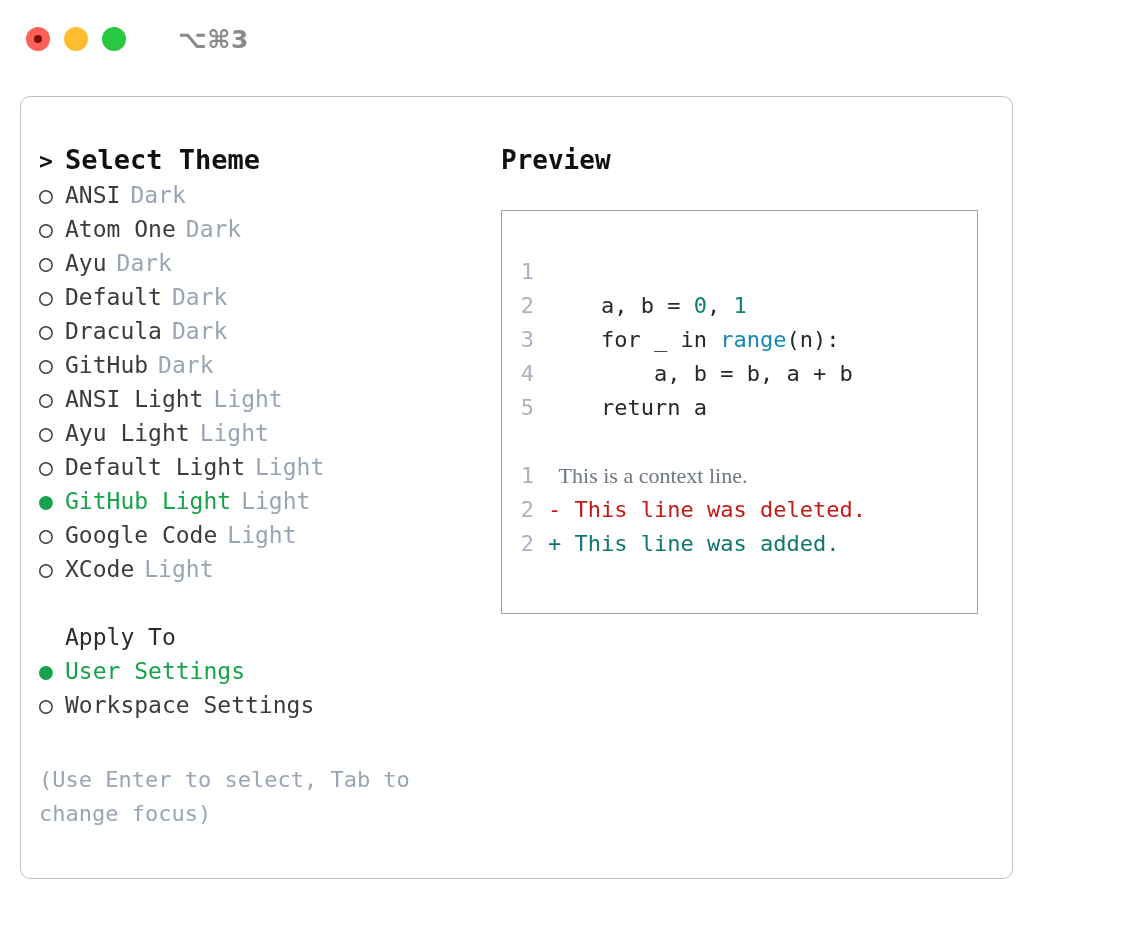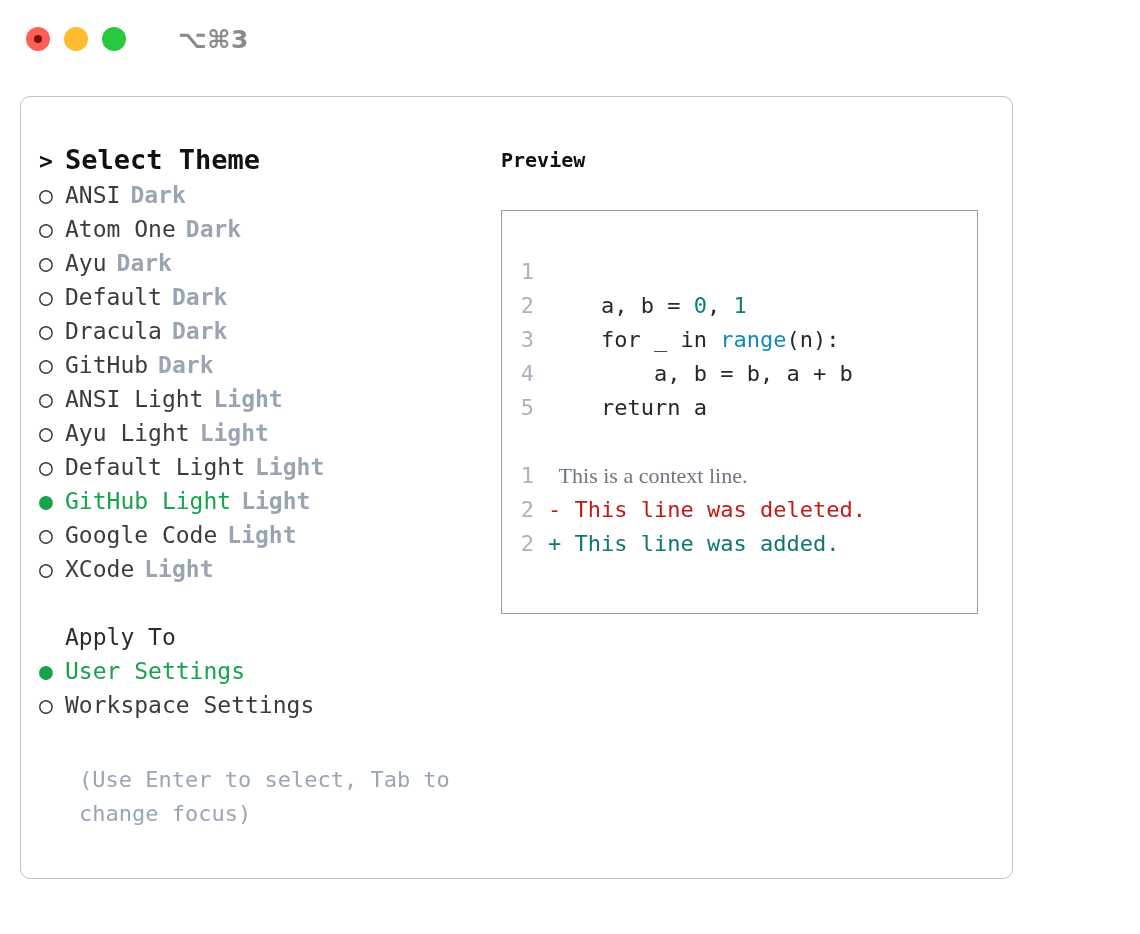--- a/index.html
+++ b/index.html
@@ -124,50 +124,48 @@
   }
 
   .label {
     color: #3b3b3b;
   }
   .row.selected .label { color: #16a34a; text-align: right; }
 
   .tag {
     color: #9aa5b4;
     margin-left: 10px;
-    font-weight: bold;
   }
 
   .section-gap { height: 34px; }
 
   .apply-header .label {
     color: #2b2b2b;
   }
 
   .hint {
     position: absolute;
     left: 18px;
     top: 666px;
     width: 408px;
     font-size: 22px;
     line-height: 34px;
     color: #9aa5b4;
     white-space: pre-wrap;
-    margin-left: 40px;
   }
 
   
   .right-col {
     position: absolute;
     left: 480px;
     top: 46px;
     width: 490px;
   }
   .preview-title {
-    font-size: 20px;
+    font-size: 26px;
     font-weight: 700;
     color: #111111;
     line-height: 34px;
   }
   .preview-box {
     margin-top: 33px;
     width: 477px;
     height: 404px;
     border: 1.5px solid #93a0b0;
     box-sizing: border-box;

